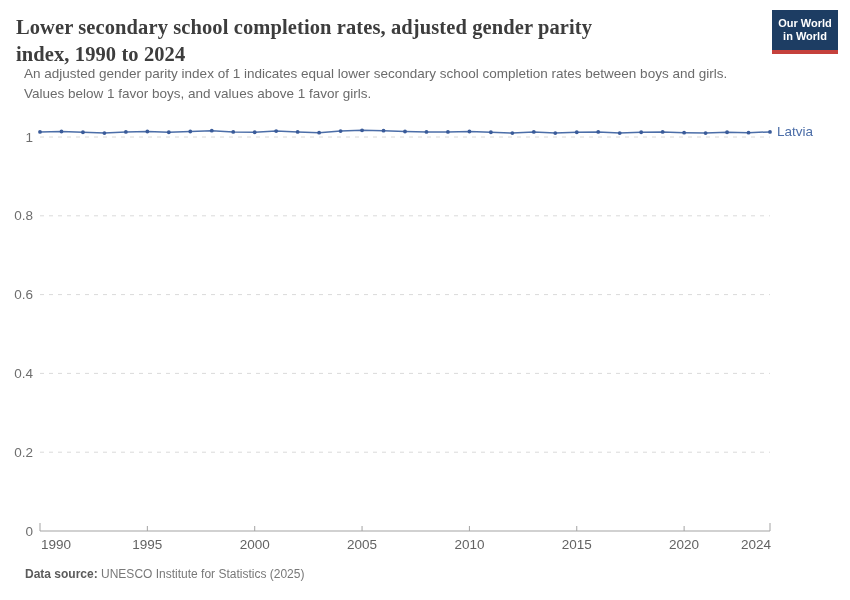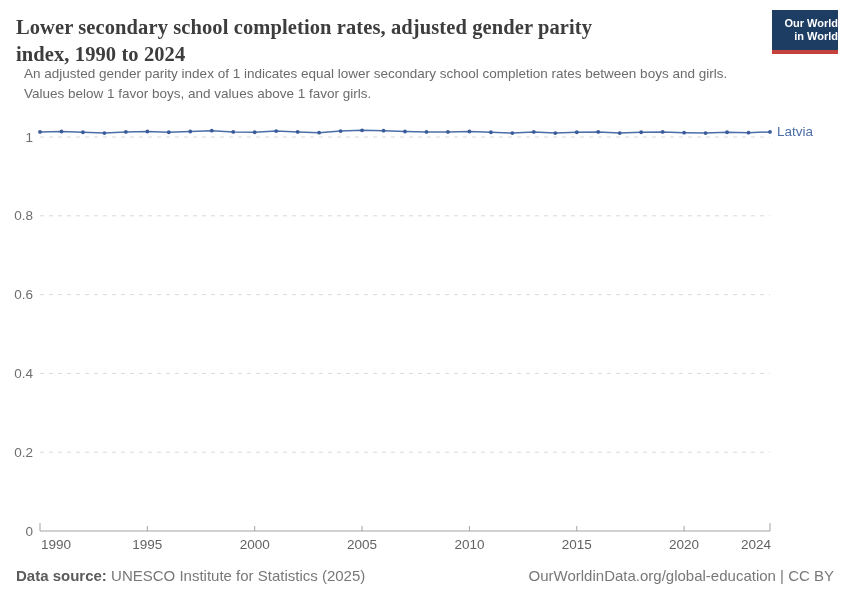--- a/index.html
+++ b/index.html
@@ -22,42 +22,42 @@
     white-space:pre-line;
     margin:0;
   }
   .logo{
     position:absolute;right:12px;top:10px;
     width:66px;height:44px;
     background:#1d3d63;
     border-bottom:4px solid #c5413c;
     box-sizing:border-box;
     display:flex;flex-direction:column;
-    align-items:flex-end;justify-content:center;
+    align-items:center;justify-content:center;
     cursor:pointer;
   }
   .logo span{
     color:#ffffff;
     font-size:11px;
     font-weight:700;
     line-height:13px;
   }
   .subtitle{
     position:absolute;left:24px;top:64px;
     width:810px;
     font-size:13.5px;
     line-height:19.5px;
     color:#6b6b6b;
     white-space:pre-line;
   }
   #chart{position:absolute;left:0;top:105px;}
   .footer{
-    position:absolute;left:16px;right:16px;top:567px;
+    position:absolute;left:25px;right:16px;top:567px;
     display:flex;justify-content:space-between;
-    font-size:15px;
+    font-size:12px;
     color:#787878;
     gap:28px;
   }
   .footer .ds-label{font-weight:700;color:#5b5b5b;}
   .footer a{color:#787878;text-decoration:none;cursor:pointer;}
 </style>
 </head>
 <body>
 
 <div class="page">
@@ -138,16 +138,15 @@
       <circle cx="727.0588235294117" cy="27.27199999999999" r="1.9" fill="#3a5b99"></circle>
       <circle cx="748.5294117647059" cy="27.666000000000054" r="1.9" fill="#3a5b99"></circle>
       <circle cx="770" cy="26.878000000000043" r="1.9" fill="#3a5b99"></circle>
       <text x="777" y="31.378000000000043" font-size="13.5" fill="#4c6ea8">Latvia</text>
     </svg>
 
   <div class="footer">
     <div>
       <span class="ds-label">Data source:</span><span> UNESCO Institute for Statistics (2025)</span>
     </div>
-    <a>OurWorldinData.org/global-education | CC BY</a>
   </div>
 
 </div>
 
 </body></html>

